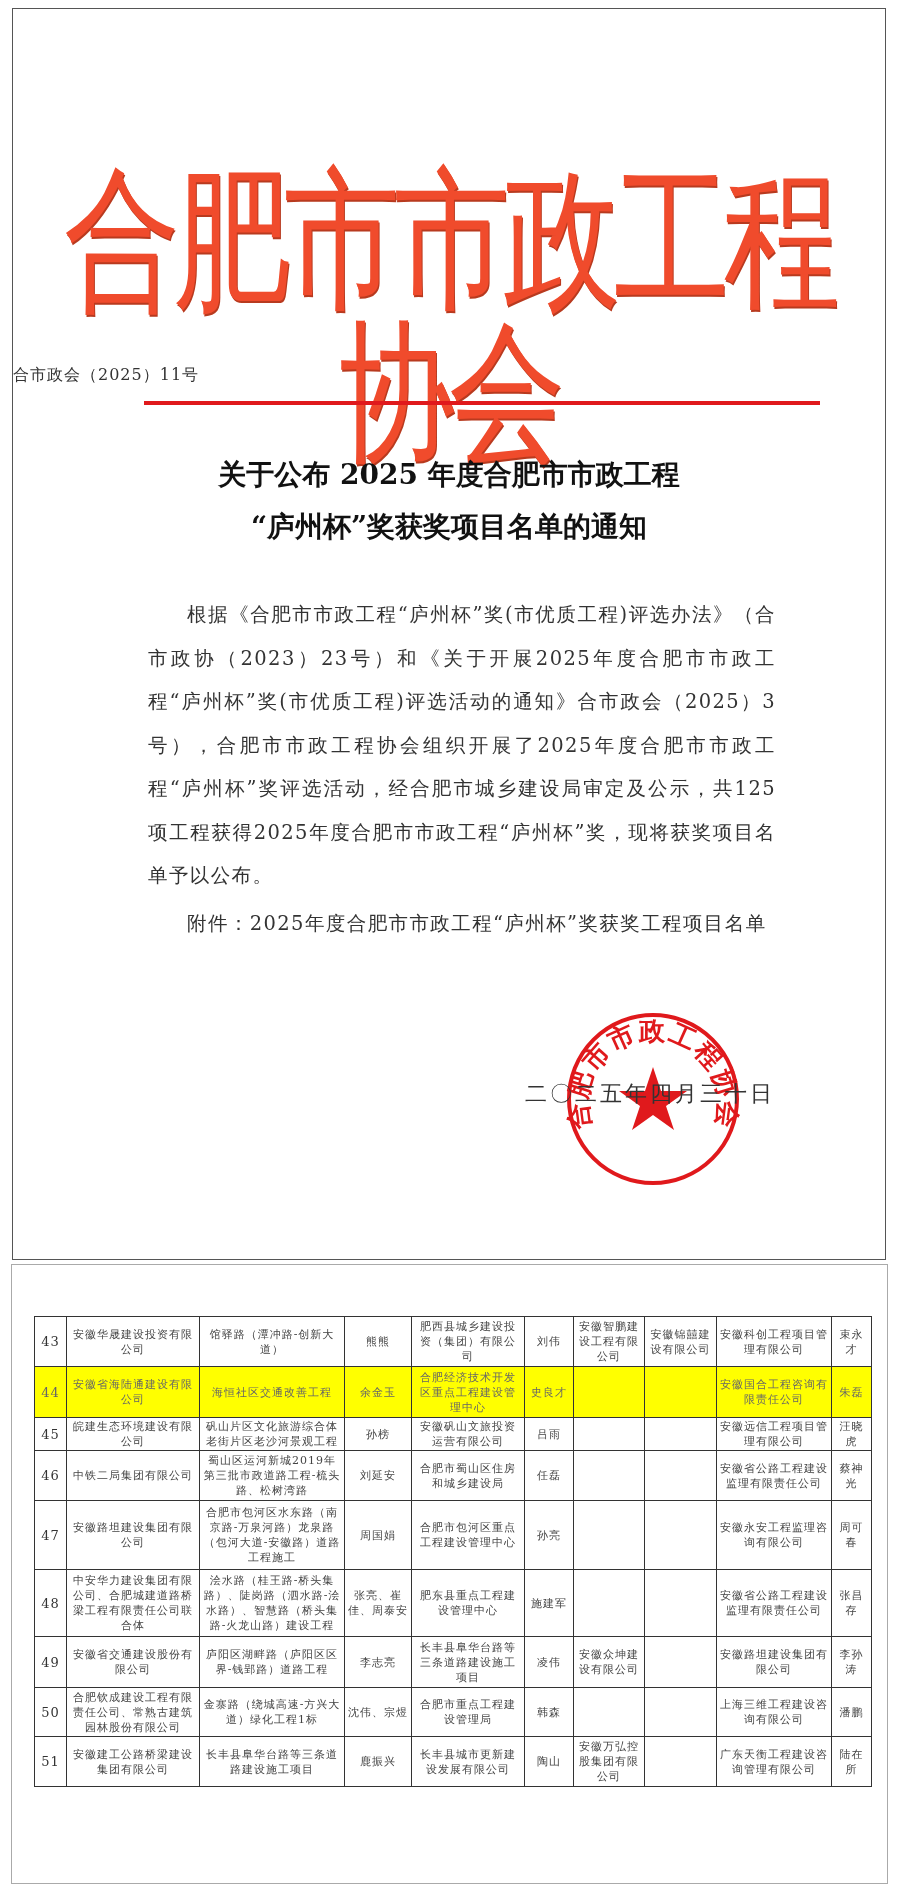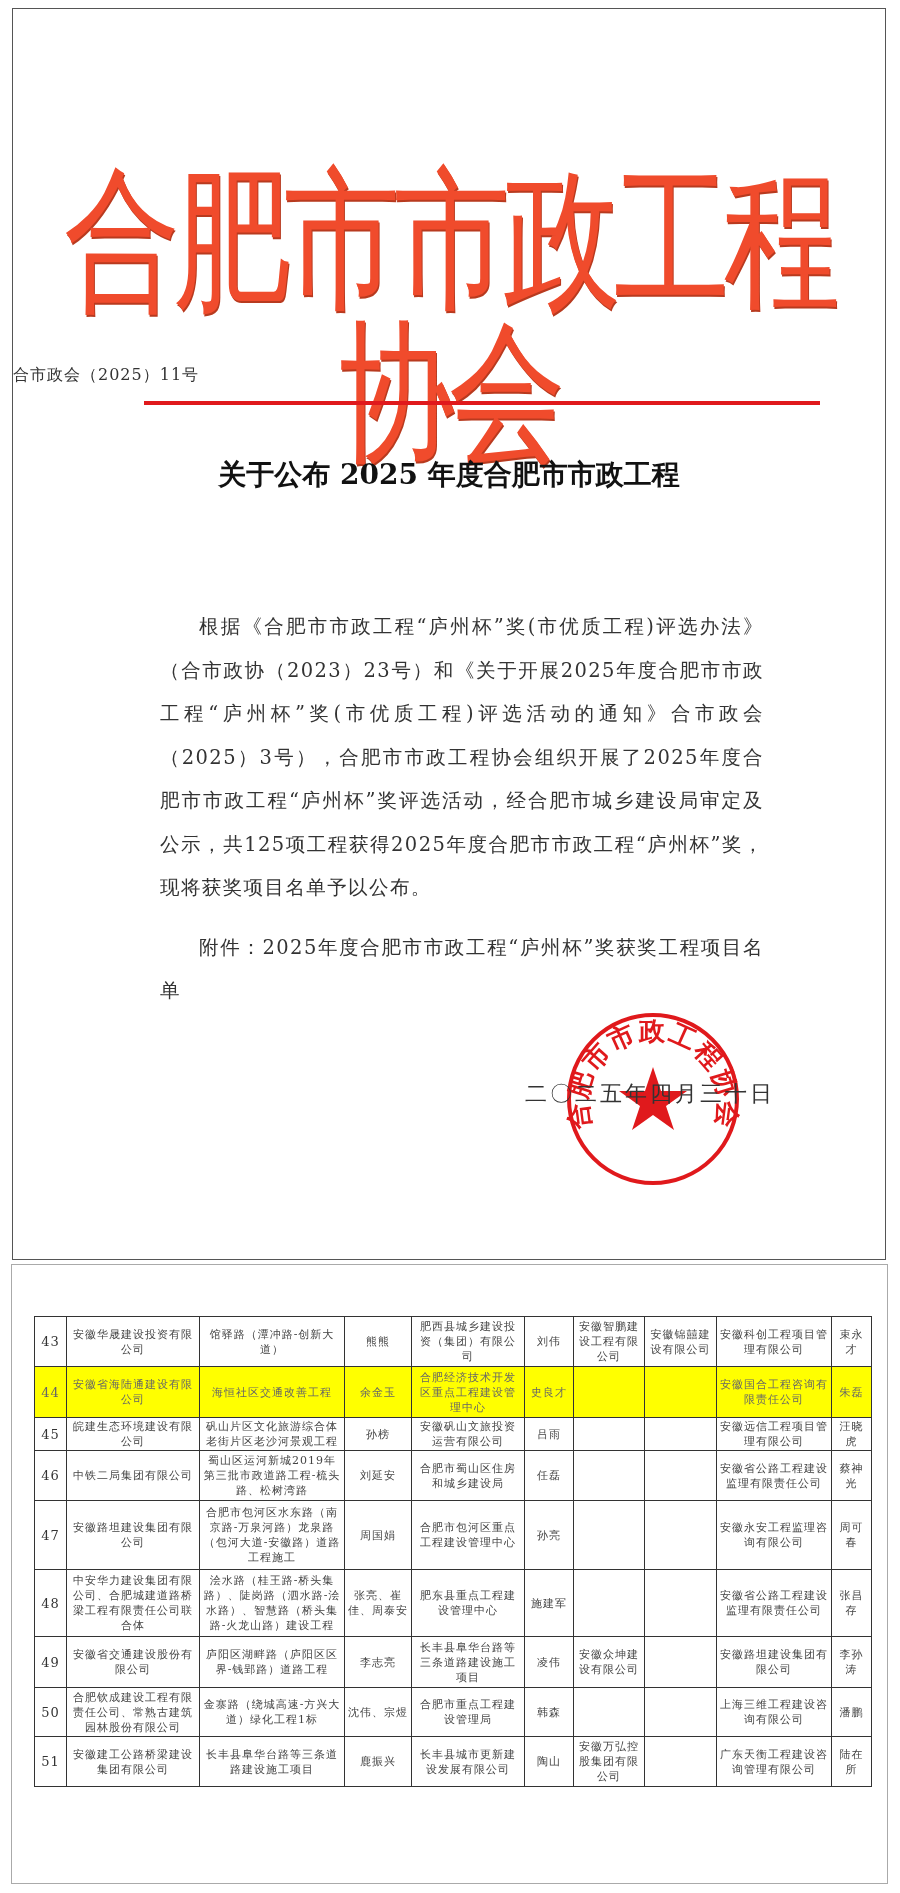--- a/index.html
+++ b/index.html
@@ -13,40 +13,41 @@
               color: #f04b2c; letter-spacing: -6px; line-height: 1; font-weight: normal;
               transform: scaleY(1.32); transform-origin: top center;
               text-shadow: 1px 1px 0 #b83a1f; }
   .docnum { position: absolute; left: 0; right: 0; top: 356px; 
             font-size: 16px; color: #333; letter-spacing: 1px; }
   .redline { position: absolute; left: 131px; width: 676px; top: 392px; height: 4px; background: #e0191c; }
   .title { position: absolute; left: 0; right: 0; top: 440px; text-align: center;
            font-size: 28px; font-weight: bold; line-height: 52px; color: #111; }
   .body { position: absolute; left: 131px; width: 636px; top: 580px; font-size: 19.5px;
           line-height: 43.5px; color: #333; letter-spacing: 1.4px; }
-  .body p { margin: 16px; text-align: justify; }
+  .body p { margin: 4px; text-align: justify; }
   .indent { text-indent: 2em; }
   .date { position: absolute; left: 512px; top: 1070px; font-size: 22px; color: #333; letter-spacing: 3px; z-index: 3; }
   .seal { position: absolute; left: 550px; top: 1000px; width: 180px; height: 180px; z-index: 2; }
   table.awards { position: absolute; left: 22px; top: 51px; border-collapse: collapse;
                  font-family: "DejaVu Serif", "Liberation Serif", serif; font-size: 11px; color: #444; }
   table.awards td { border: 1px solid #333; text-align: center; vertical-align: middle;
                     padding: 1px 3px; line-height: 15px; letter-spacing: 1px; }
   table.awards tr.hl td { background: #ffff00; color: #666; }
   table.awards td.no { font-size: 13px; color: #333; }
 </style>
 </head>
 <body>
 
 <div class="page page1">
   <div class="masthead">合肥市市政工程协会</div>
   <div class="docnum">合市政会（2025）11号</div>
   <div class="redline"></div>
   <div class="title">
     <div>关于公布 2025 年度合肥市市政工程</div>
+    <div>“庐州杯”奖获奖项目名单的通知</div>
   </div>
   <div class="body">
     <p class="indent">根据《合肥市市政工程“庐州杯”奖(市优质工程)评选办法》（合市政协（2023）23号）和《关于开展2025年度合肥市市政工程“庐州杯”奖(市优质工程)评选活动的通知》合市政会（2025）3号），合肥市市政工程协会组织开展了2025年度合肥市市政工程“庐州杯”奖评选活动，经合肥市城乡建设局审定及公示，共125项工程获得2025年度合肥市市政工程“庐州杯”奖，现将获奖项目名单予以公布。</p>
     <p class="indent">附件：2025年度合肥市市政工程“庐州杯”奖获奖工程项目名单</p>
   </div>
   <svg class="seal" viewBox="0 0 180 180">
     <circle cx="90" cy="90" r="84" fill="none" stroke="#e0191c" stroke-width="4"></circle>
     <defs>
         <path id="sealarc" d="M 32 128 A 66 66 0 1 1 148 128"></path>
       </defs>

